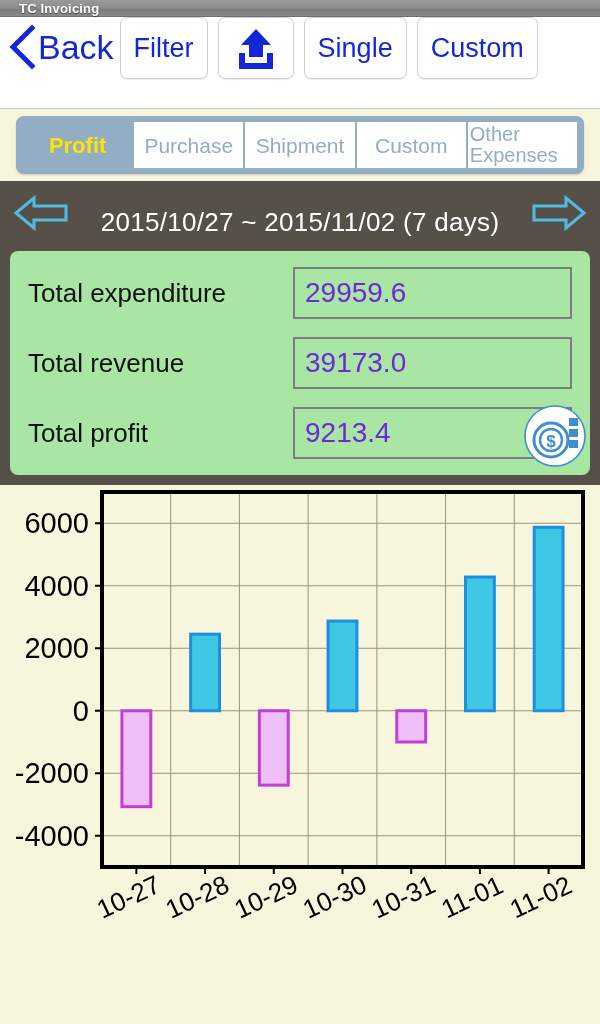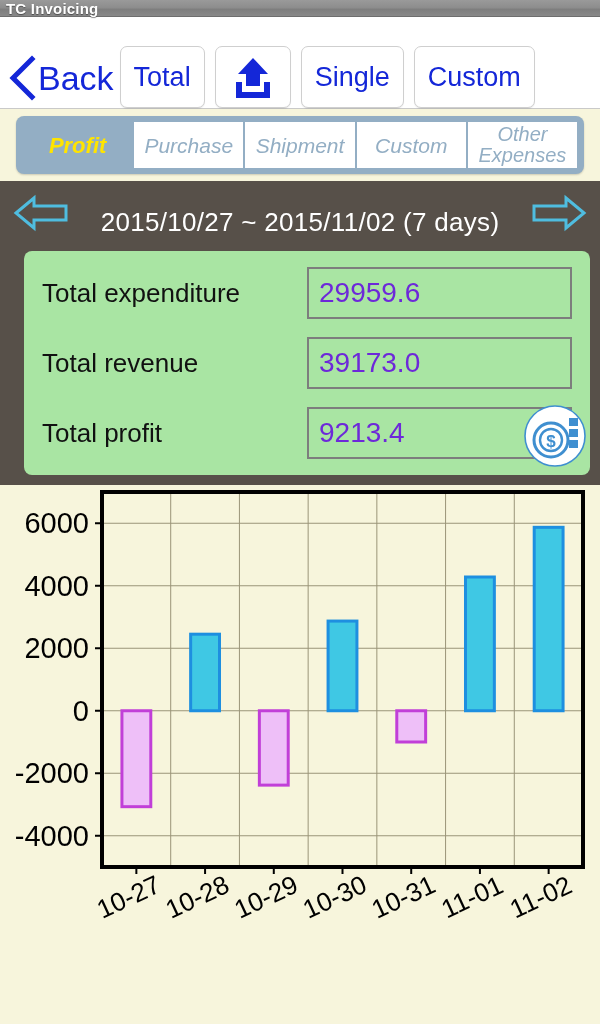--- a/index.html
+++ b/index.html
@@ -10,27 +10,27 @@
     -webkit-font-smoothing:antialiased;
   }
   
   #titlebar{
     height:17px;width:600px;
     background:linear-gradient(to bottom,#9a9a9a 0%,#8d8d8d 45%,#7e7e7e 55%,#8a8a8a 100%);
     display:flex;align-items:center;
     box-shadow:inset 0 -1px 0 #6e6e6e;
   }
   #titlebar .t{
-    color:#ffffff;font-size:15px;font-weight:bold;padding-left:6px;
-    text-shadow:0 1px 1px rgba(0,0,0,.45);letter-spacing:.2px;
+    color:#ffffff;font-size:13px;font-weight:bold;padding-left:6px;
+    text-shadow:0 1px 1px rgba(0,0,0,.45);letter-spacing:.2px;margin-left:13px;
   }
   
   #toolbar{
     height:92px;width:600px;background:#ffffff;
-    display:flex;align-items:flex-end;
+    display:flex;align-items:flex-start;
     border-bottom:1px solid #c9c9c9;
     box-sizing:border-box;
   }
   .backbtn{
     display:flex;align-items:center;gap:2px;
     margin-left:8px;margin-right:6px;cursor:pointer;
     height:60px;
   }
   .chev{width:28px;height:46px;flex:0 0 auto;}
   .backlabel{
@@ -55,45 +55,44 @@
     box-sizing:border-box;
   }
   #tabs{
     width:568px;height:58px;background:#93aec4;
     border-radius:8px;display:flex;align-items:center;
     padding:0 6px;box-sizing:border-box;
     box-shadow:0 1px 2px rgba(0,0,0,.18);
   }
   .tab{
     flex:1 1 0;height:46px;background:#ffffff;
-    display:flex;align-items:center;justify-content:center;text-align:center;
+    display:flex;align-items:center;justify-content:center;text-align:left;
     color:#93aec4;font-size:21px;line-height:21px;
     margin:0 1px;cursor:pointer;box-sizing:border-box;
     padding:0 2px;
-    font-style:italic;
   }
   .tab.two{font-size:20px;line-height:21px;}
   .tab.active{
     background:transparent;color:#ffe400;font-weight:bold;font-size:22px;
   }
   
   #daterange{
     width:600px;height:64px;background:#575049;
     display:flex;align-items:center;justify-content:space-between;
     box-sizing:border-box;padding:0 12px;
   }
   #daterange .label{
     color:#ffffff;font-size:26px;flex:1 1 auto;text-align:center;
     letter-spacing:.3px;
     margin-top:19px;
   }
   .arrowbox{width:58px;height:44px;flex:0 0 auto;cursor:pointer;}
   
   #summaryOuter{
-    width:600px;background:#575049;padding:6px 10px 10px 24px;
+    width:600px;background:#575049;padding:6px 10px 10px 10px;
     box-sizing:border-box;position:relative;
   }
   #summary{
     background:#a9e5a3;border-radius:8px;
     padding:14px 18px 14px 18px;box-sizing:border-box;
   }
   .srow{display:flex;align-items:center;height:56px;}
   .srow + .srow{margin-top:14px;}
   .slabel{
     flex:0 0 265px;color:#111111;font-size:26px;
@@ -125,21 +124,21 @@
 <div id="toolbar">
 
   <div class="backbtn">
     <svg class="chev" viewBox="0 0 28 46">
       <polyline points="24,4 5,23 24,42" fill="none" stroke="#1427d8" stroke-width="5" stroke-linecap="square" stroke-linejoin="miter"></polyline>
     </svg>
     <span class="backlabel">Back</span>
   </div>
 
   <div class="tbtn">
-    <span>Total</span>
+    <span>Filter</span>
   </div>
 
   <div class="tbtn icononly">
     <svg width="46" height="44" viewBox="0 0 46 44">
       <polygon points="23,3 38,19 30,19 30,31 16,31 16,19 8,19" fill="#1427d8"></polygon>
       <polyline points="9,27 9,40 37,40 37,27" fill="none" stroke="#1427d8" stroke-width="6" stroke-linejoin="miter" stroke-linecap="butt"></polyline>
     </svg>
   </div>
 
   <div class="tbtn">

